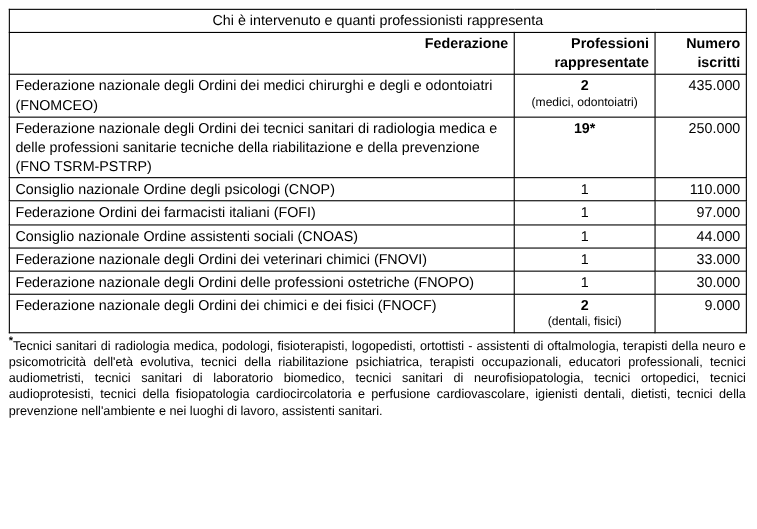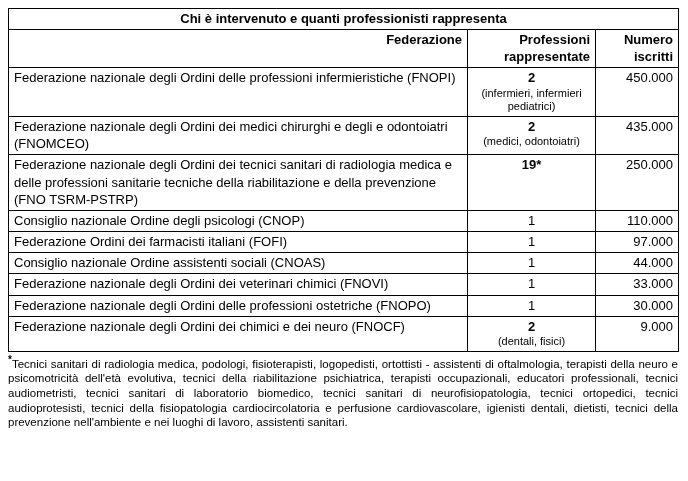--- a/index.html
+++ b/index.html
@@ -28,21 +28,21 @@
     font-size: 13px;
     line-height: 1.32;
   }
   .col-fed  { width: 459px; }
   .col-prof { width: 128px; }
   .col-num  { width: 83px;  }
   th.title-cell {
     text-align: center;
     vertical-align: middle;
     font-size: 15px;
-    font-weight: bold;
+    font-weight: normal;
     padding: 2px 4px;
   }
   th.head-cell {
     font-weight: bold;
     text-align: right;
   }
   th.head-cell.center { }
   td.fed-cell { text-align: left; }
   td.prof-cell { text-align: center; }
   td.prof-cell .count { display: block; }
@@ -80,28 +80,20 @@
     <tr>
       <th class="title-cell" colspan="3">Chi è intervenuto e quanti professionisti rappresenta</th>
     </tr>
     <tr>
       <th class="head-cell">Federazione</th>
       <th class="head-cell center">Professioni rappresentate</th>
       <th class="head-cell center">Numero iscritti</th>
     </tr>
   </thead>
   <tbody>
-  <tr>
-    <td class="fed-cell">Federazione nazionale degli Ordini delle professioni infermieristiche (FNOPI)</td>
-    <td class="prof-cell">
-      <span class="count bold">2</span>
-      <span class="detail">(infermieri, infermieri pediatrici)</span>
-    </td>
-    <td class="num-cell">450.000</td>
-  </tr>
 
   <tr>
     <td class="fed-cell">Federazione nazionale degli Ordini dei medici chirurghi e degli e odontoiatri (FNOMCEO)</td>
     <td class="prof-cell">
       <span class="count bold">2</span>
       <span class="detail">(medici, odontoiatri)</span>
     </td>
     <td class="num-cell">435.000</td>
   </tr>
 
@@ -154,21 +146,21 @@
   <tr>
     <td class="fed-cell">Federazione nazionale degli Ordini delle professioni ostetriche (FNOPO)</td>
     <td class="prof-cell">
       <span class="count">1</span>
 
     </td>
     <td class="num-cell">30.000</td>
   </tr>
 
   <tr>
-    <td class="fed-cell">Federazione nazionale degli Ordini dei chimici e dei neuro (FNOCF)</td>
+    <td class="fed-cell">Federazione nazionale degli Ordini dei chimici e dei fisici (FNOCF)</td>
     <td class="prof-cell">
       <span class="count bold">2</span>
       <span class="detail">(dentali, fisici)</span>
     </td>
     <td class="num-cell">9.000</td>
   </tr>
 </tbody>
 </table>
 
 <div class="footnote"><sup>*</sup><span>Tecnici sanitari di radiologia medica,  podologi, fisioterapisti, logopedisti, ortottisti - assistenti di oftalmologia, terapisti della neuro e psicomotricità dell'età evolutiva, tecnici della riabilitazione psichiatrica, terapisti occupazionali, educatori professionali, tecnici audiometristi, tecnici sanitari di laboratorio biomedico, tecnici sanitari di neurofisiopatologia, tecnici ortopedici, tecnici audioprotesisti, tecnici della fisiopatologia cardiocircolatoria e perfusione cardiovascolare, igienisti dentali, dietisti, tecnici della prevenzione nell'ambiente e nei luoghi di lavoro, assistenti sanitari.</span></div>

